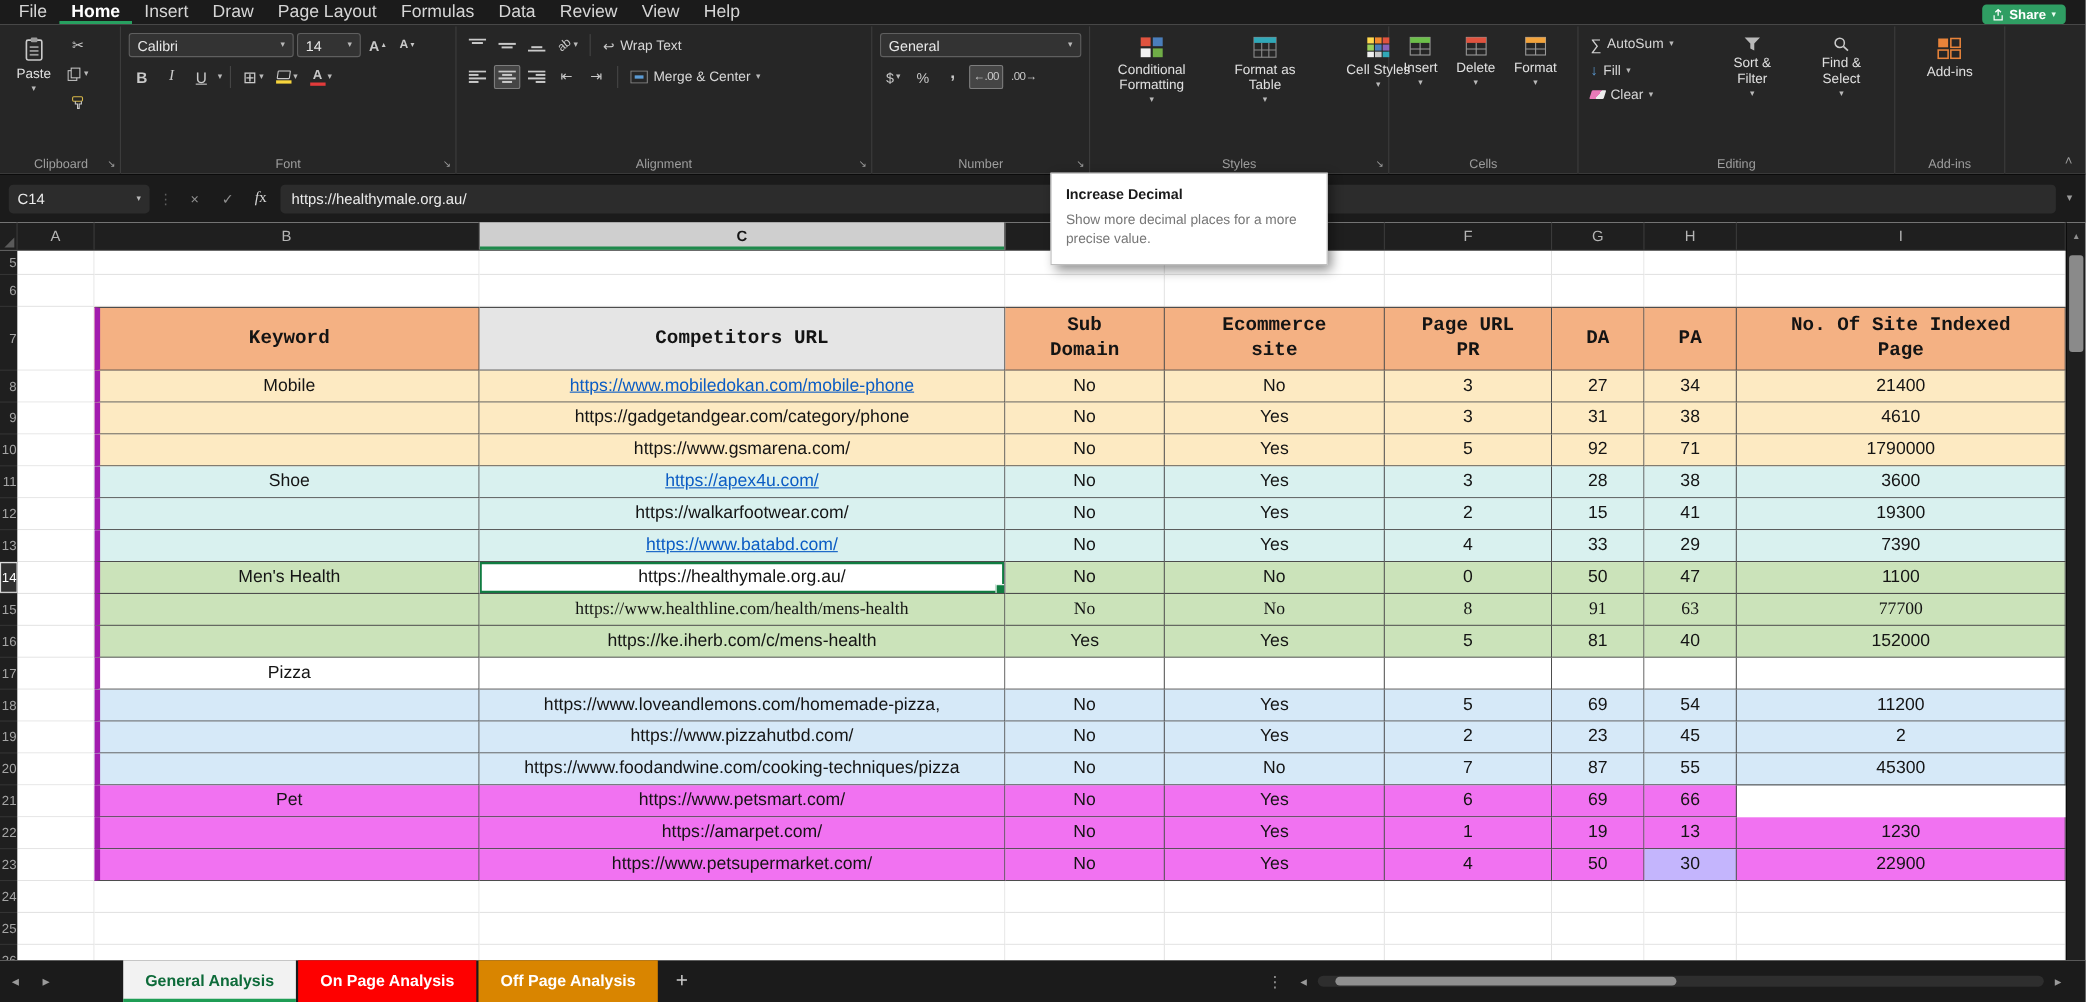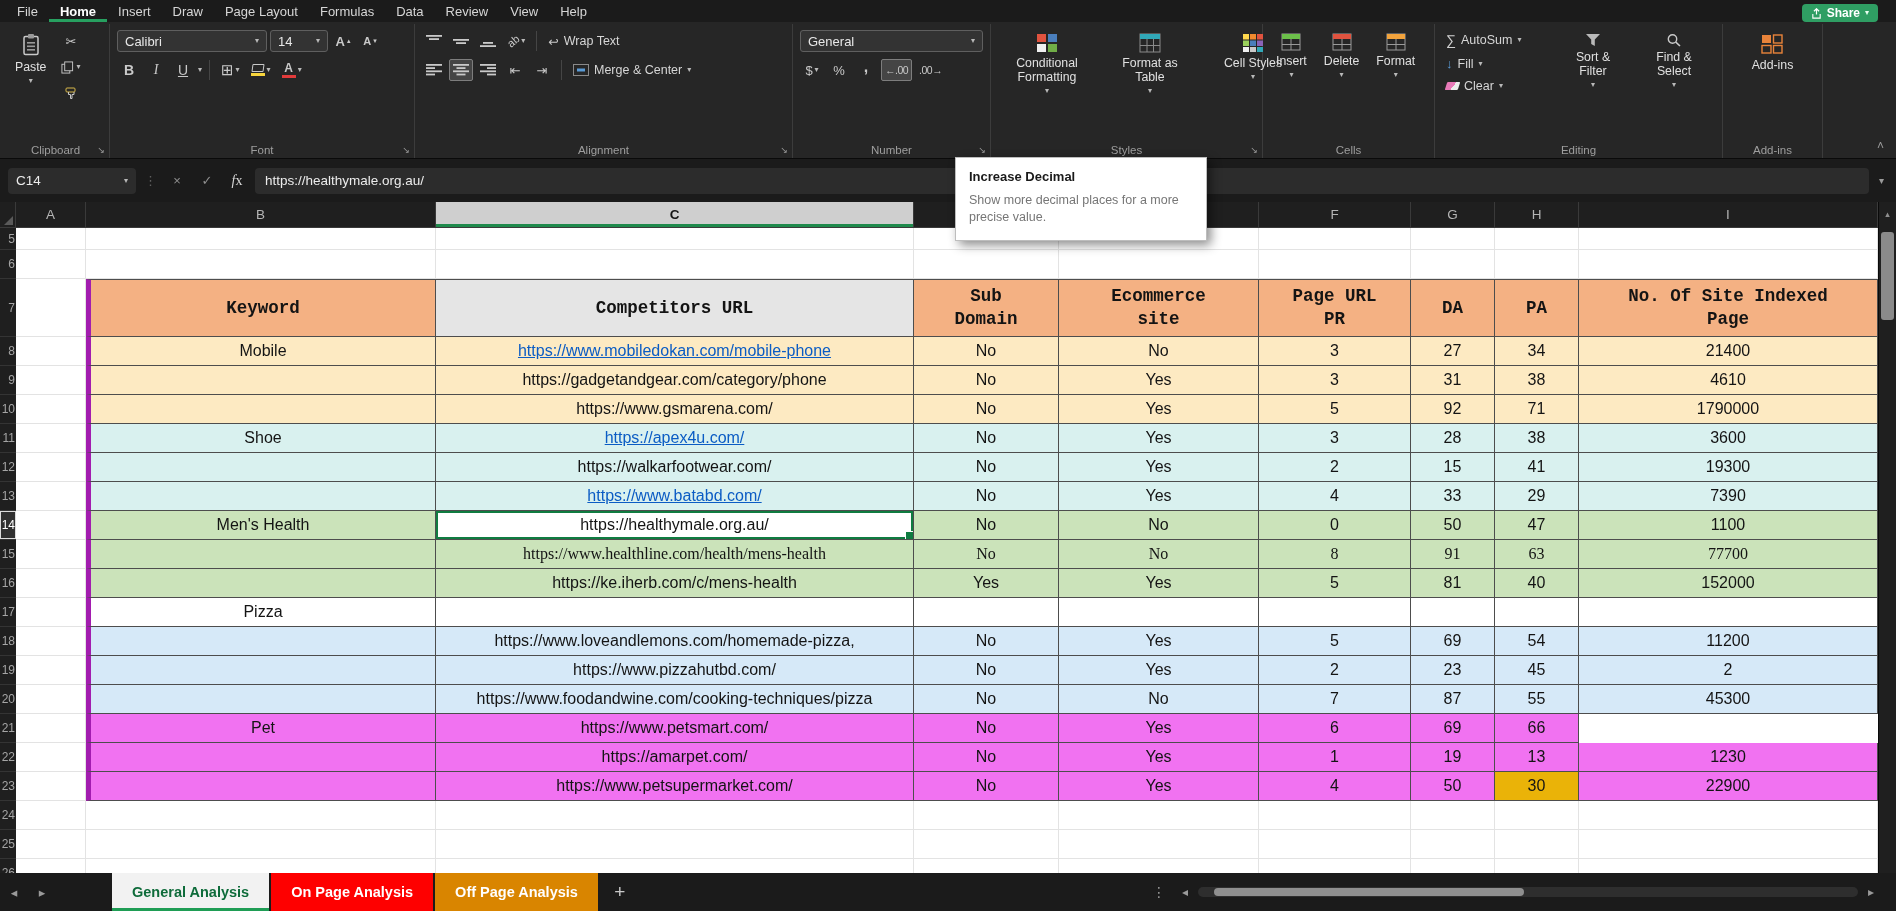--- a/index.html
+++ b/index.html
@@ -4,21 +4,21 @@
 <style>
   html,body{margin:0;padding:0;background:#111;}
   *{box-sizing:border-box;}
   .app{position:relative;width:1896px;height:911px;background:#fff;overflow:hidden;
        font-family:"Liberation Sans","DejaVu Sans",sans-serif;-webkit-font-smoothing:antialiased;}
 
   
   .menubar{position:absolute;top:0;left:0;width:100%;height:22px;background:#1b1b1b;
            display:flex;align-items:stretch;padding-left:6px;}
   .menu-items{display:flex;align-items:stretch;}
-  .menu-item{background:none;border:none;color:#d6d6d6;font-size:13px;padding:0 11px;
+  .menu-item{background:none;border:none;color:#d6d6d6;font-size:16px;padding:0 11px;
              font-family:inherit;cursor:default;}
   .menu-item.active{color:#fff;font-weight:600;box-shadow:inset 0 -3px 0 #27a060;}
   .menubar-right{margin-left:auto;display:flex;align-items:flex-end;padding-right:18px;}
   .share-btn{display:flex;align-items:center;gap:5px;background:#2f9e63;color:#fff;border:none;
              border-radius:4px;height:18px;padding:0 9px;font-size:12px;font-weight:600;font-family:inherit;}
   .share-btn .caret{color:#eafff2;}
 
   
   .ribbon{position:absolute;top:22px;left:0;width:100%;height:136px;background:#262626;
           display:flex;align-items:stretch;padding:2px 0 0 2px;color:#d6d6d6;}
@@ -744,21 +744,21 @@
             <div class="cell t" style="width: 299px; background: rgb(241, 114, 241);">1230</div>
           </div>
           <div class="gridrow" style="height: 29px;">
             <div class="cell" style="width: 70px;"></div>
             <div class="cell t tl" style="width: 350px; background: rgb(241, 114, 241);"></div>
             <div class="cell t" style="width: 478px; background: rgb(241, 114, 241);">https://www.petsupermarket.com/</div>
             <div class="cell t" style="width: 145px; background: rgb(241, 114, 241);">No</div>
             <div class="cell t" style="width: 200px; background: rgb(241, 114, 241);">Yes</div>
             <div class="cell t" style="width: 152px; background: rgb(241, 114, 241);">4</div>
             <div class="cell t" style="width: 84px; background: rgb(241, 114, 241);">50</div>
-            <div class="cell t" style="width: 84px; background: #eab308;">30</div>
+            <div class="cell t" style="width: 84px; background: #c4b5fd;">30</div>
             <div class="cell t" style="width: 299px; background: rgb(241, 114, 241);">22900</div>
           </div>
           <div class="gridrow" style="height: 29px;">
             <div class="cell" style="width: 70px;"></div>
             <div class="cell" style="width: 350px;"></div>
             <div class="cell" style="width: 478px;"></div>
             <div class="cell" style="width: 145px;"></div>
             <div class="cell" style="width: 200px;"></div>
             <div class="cell" style="width: 152px;"></div>
             <div class="cell" style="width: 84px;"></div>

